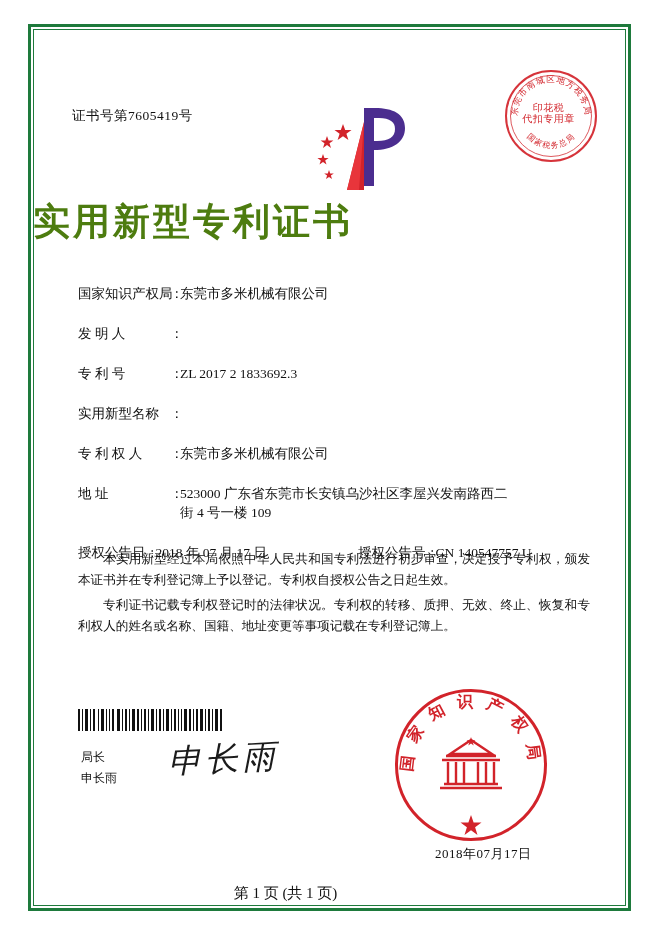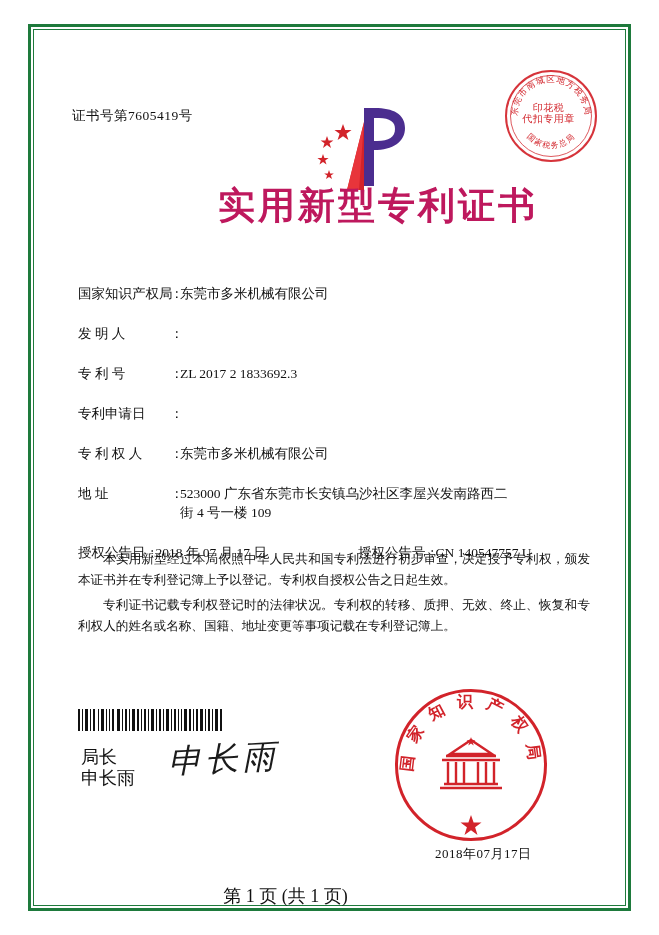--- a/index.html
+++ b/index.html
@@ -104,26 +104,26 @@
     top: 75px;
     width: 118px;
     height: 88px;
   }
 
   
   .main-title {
     position: absolute;
     left: 0;
     right: 0;
-    top: 152px;
-    text-align: right;
+    top: 168px;
+    text-align: left;
     font-size: 37px;
     font-weight: bold;
     letter-spacing: 3px;
-    color: #be185d;
+    color: #4d7c0f;
     font-family: "DejaVu Serif", "Liberation Serif", serif;
   }
 
   
   .fields {
     position: absolute;
     left: 45px;
     top: 255px;
     width: 510px;
     font-size: 13.5px;
@@ -185,21 +185,21 @@
     bottom: 0;
     background: #111;
     display: block;
   }
 
   
   .sign-block {
     position: absolute;
     left: 48px;
     top: 718px;
-    font-size: 18px;
+    font-size: 12px;
     line-height: 21px;
     color: #111;
   }
   .handwriting {
     position: absolute;
     left: 135px;
     top: 708px;
     font-size: 33px;
     color: #1b1b1b;
     font-family: "DejaVu Serif", serif;
@@ -239,21 +239,21 @@
     letter-spacing: 0.5px;
   }
 
   
   .page-footer {
     position: absolute;
     left: 0;
     right: 0;
     top: 855px;
     text-align: center;
-    font-size: 18px;
+    font-size: 15px;
     color: #111;
   }
 </style>
 </head>
 <body>
 
 <div class="page">
 
   <div class="frame-outer"></div>
   <div class="frame-inner"></div>
@@ -316,21 +316,21 @@
         <span class="f-colon">：</span>
       </div>
 
       <div class="field-row">
         <span class="f-label">专  利  号</span>
         <span class="f-colon">：</span>
         <span class="f-value">ZL 2017 2 1833692.3</span>
       </div>
 
       <div class="field-row">
-        <span class="f-label">专利申请日</span>
+        <span class="f-label">实用新型名称</span>
         <span class="f-colon">：</span>
       </div>
 
       <div class="field-row">
         <span class="f-label">专 利 权 人</span>
         <span class="f-colon">：</span>
         <span class="f-value">东莞市多米机械有限公司</span>
       </div>
 
       <div class="field-row">

